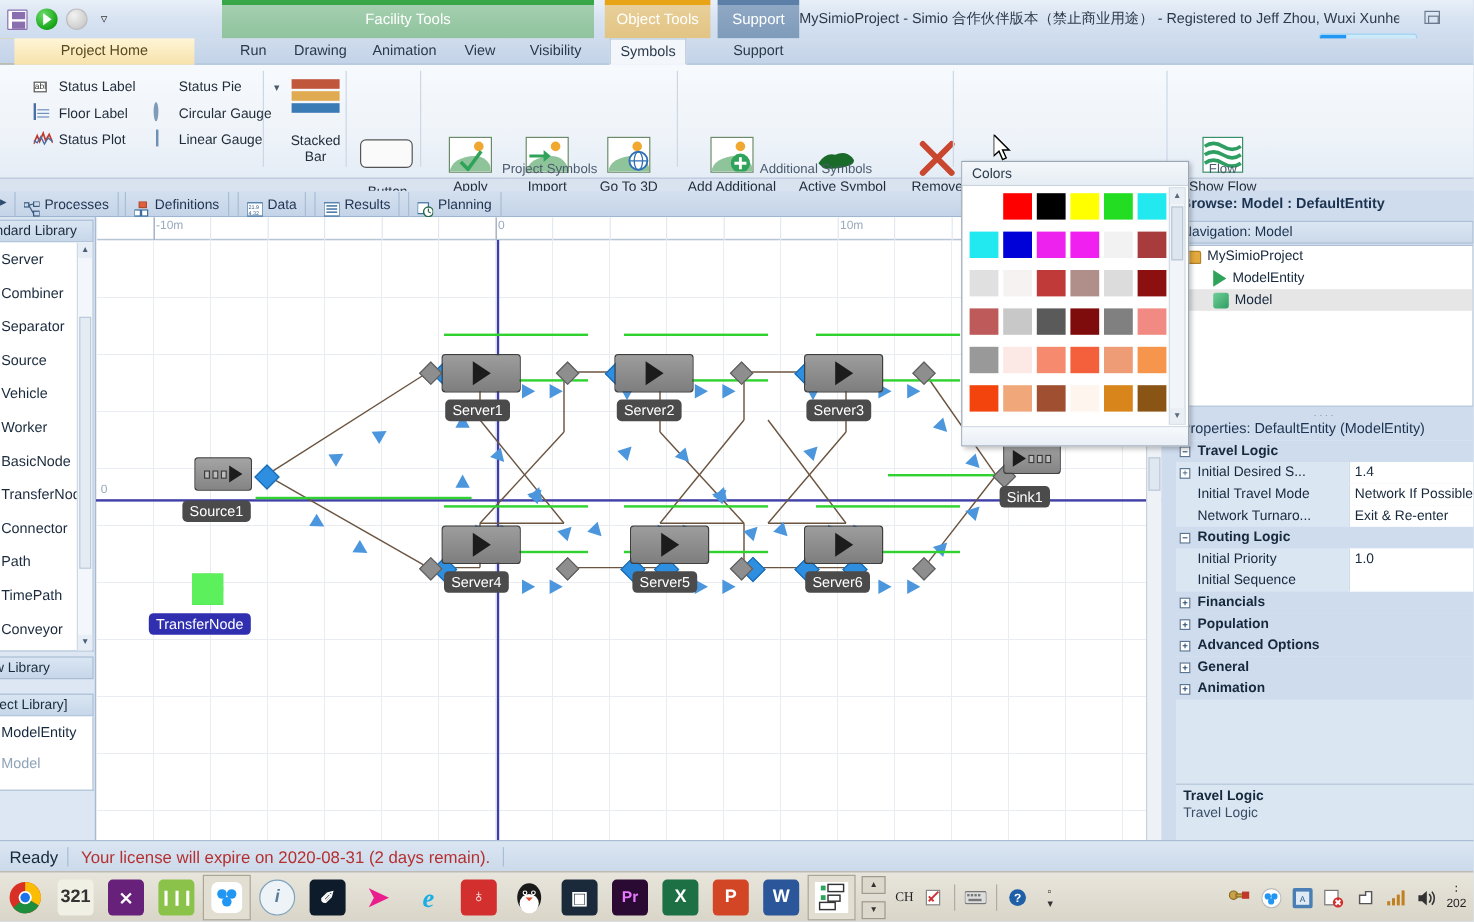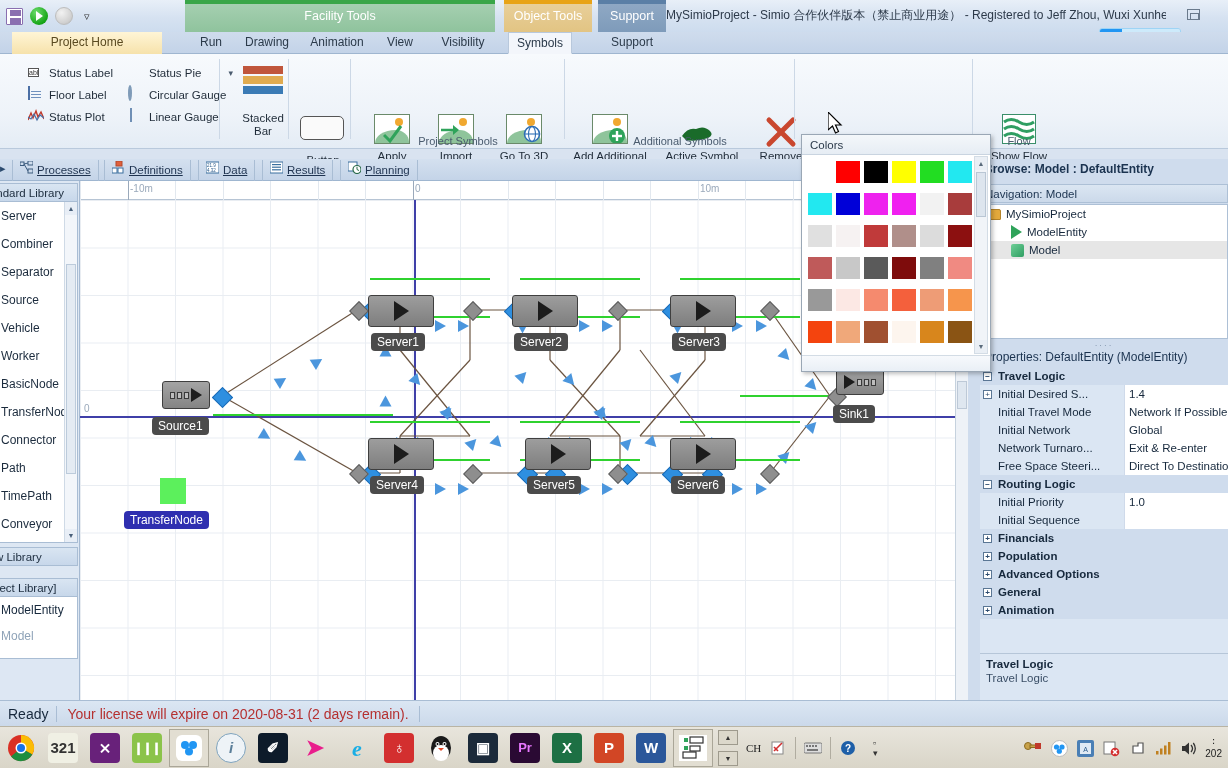--- a/index.html
+++ b/index.html
@@ -188,23 +188,23 @@
   }
 
   
   .viewtabs {
     position:absolute; left:0; top:159px; width:1228px; height:22px;
     background: linear-gradient(to bottom,#d4e0ef,#c4d4e8);
     border-bottom:1px solid #9fb6d0;
   }
   .vtab {
     position:absolute; top:1px; height:21px; line-height:20px;
-    display:flex; align-items:flex-start; gap:4px;
+    display:flex; align-items:flex-end; gap:4px;
     font-size:11.5px; color:#1f3350; padding:0 7px;
-    border-left:1px solid #a9bdd4; border-right:1px solid #a9bdd4;text-decoration:underline;
+    border-left:1px solid #a9bdd4; border-right:1px solid #a9bdd4;
   }
   .vt-ico { width:13px;height:13px;flex:0 0 13px; }
 
   
   .leftpanel {
     position:absolute; left:0; top:181px; width:80px; height:519px;
     background:#dde7f3; border-right:1px solid #a6bad2;
   }
   .lp-hdr {
     height:19px; background:linear-gradient(to bottom,#d9e5f2,#c7d7ea);
@@ -1015,32 +1015,22 @@
             <span class="pname">Initial Desired S...</span>
             <span class="pval">1.4</span>
           </div>
           <div class="prow">
             <span class="pexp" style="border: none; background: transparent;"></span>
             <span class="pname">Initial Travel Mode</span>
             <span class="pval">Network If Possible</span>
           </div>
           <div class="prow">
             <span class="pexp" style="border: none; background: transparent;"></span>
-            <span class="pname">Initial Network</span>
-            <span class="pval">Global</span>
-          </div>
-          <div class="prow">
-            <span class="pexp" style="border: none; background: transparent;"></span>
             <span class="pname">Network Turnaro...</span>
             <span class="pval">Exit &amp; Re-enter</span>
-          </div>
-          <div class="prow">
-            <span class="pexp" style="border: none; background: transparent;"></span>
-            <span class="pname">Free Space Steeri...</span>
-            <span class="pval">Direct To Destinatio</span>
           </div>
           <div class="prow cat">
             <span class="pexp">−</span>
             <span class="pname" style="width: auto;">Routing Logic</span>
           </div>
           <div class="prow">
             <span class="pexp" style="border: none; background: transparent;"></span>
             <span class="pname">Initial Priority</span>
             <span class="pval">1.0</span>
           </div>

